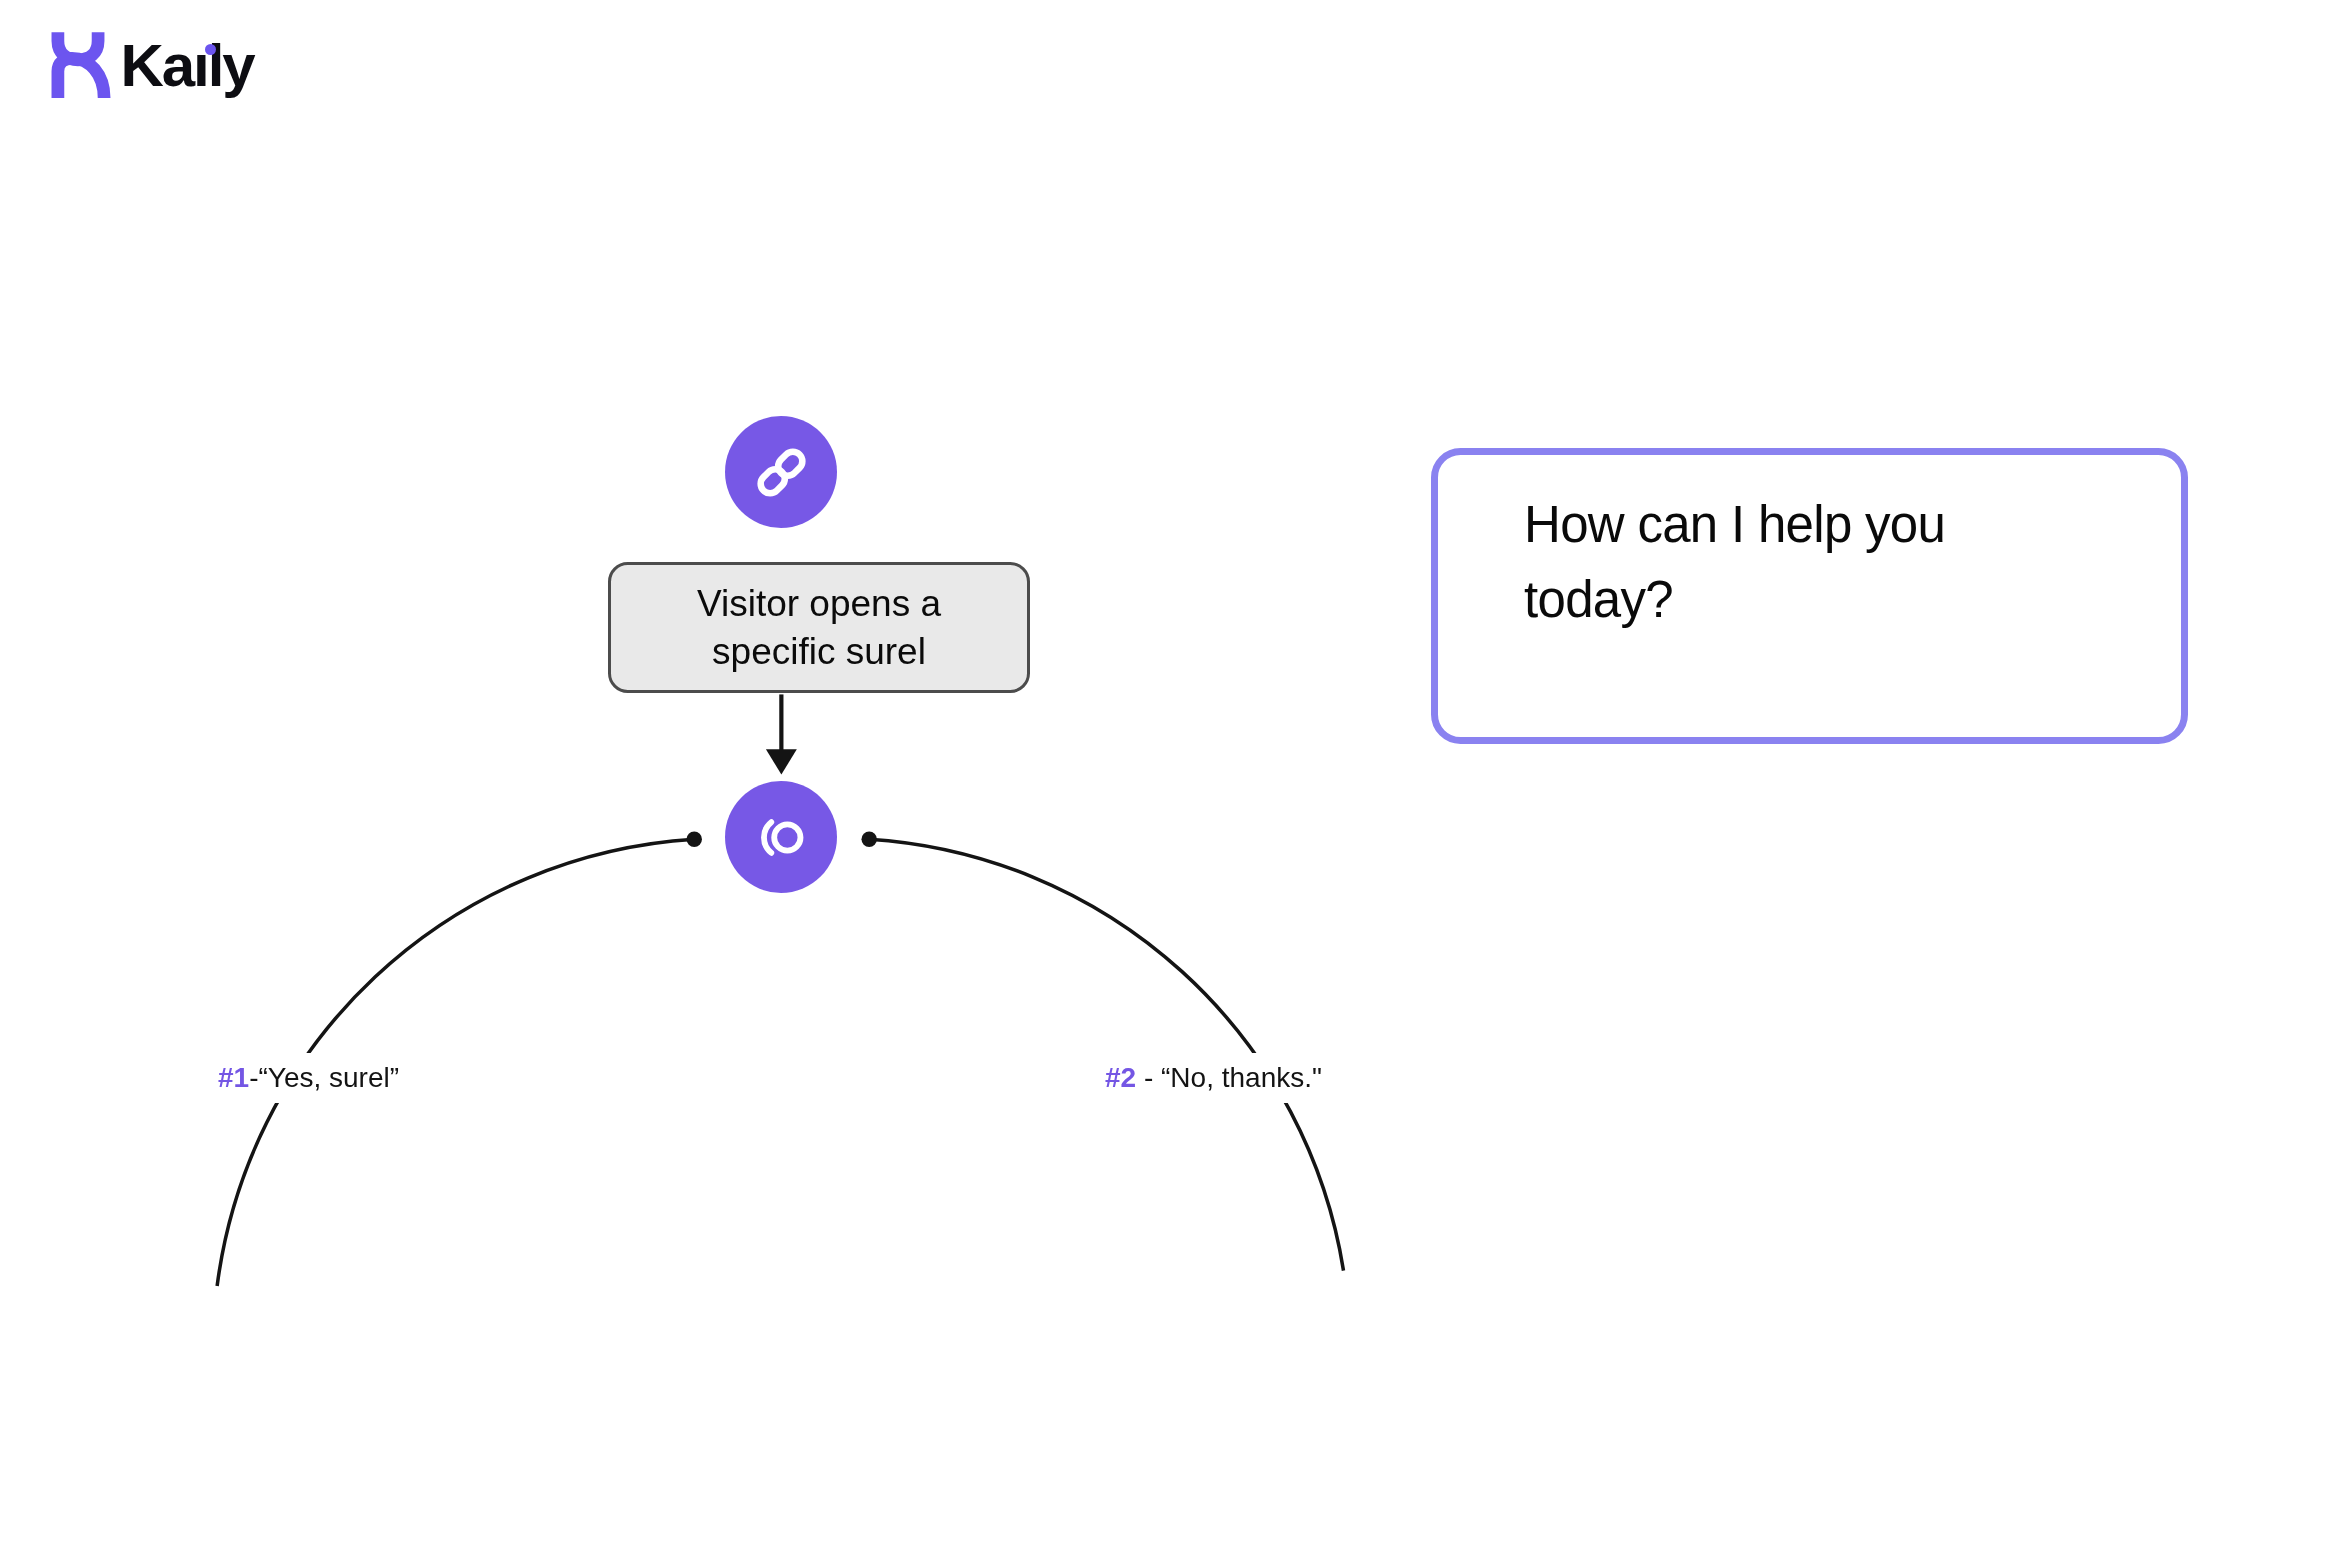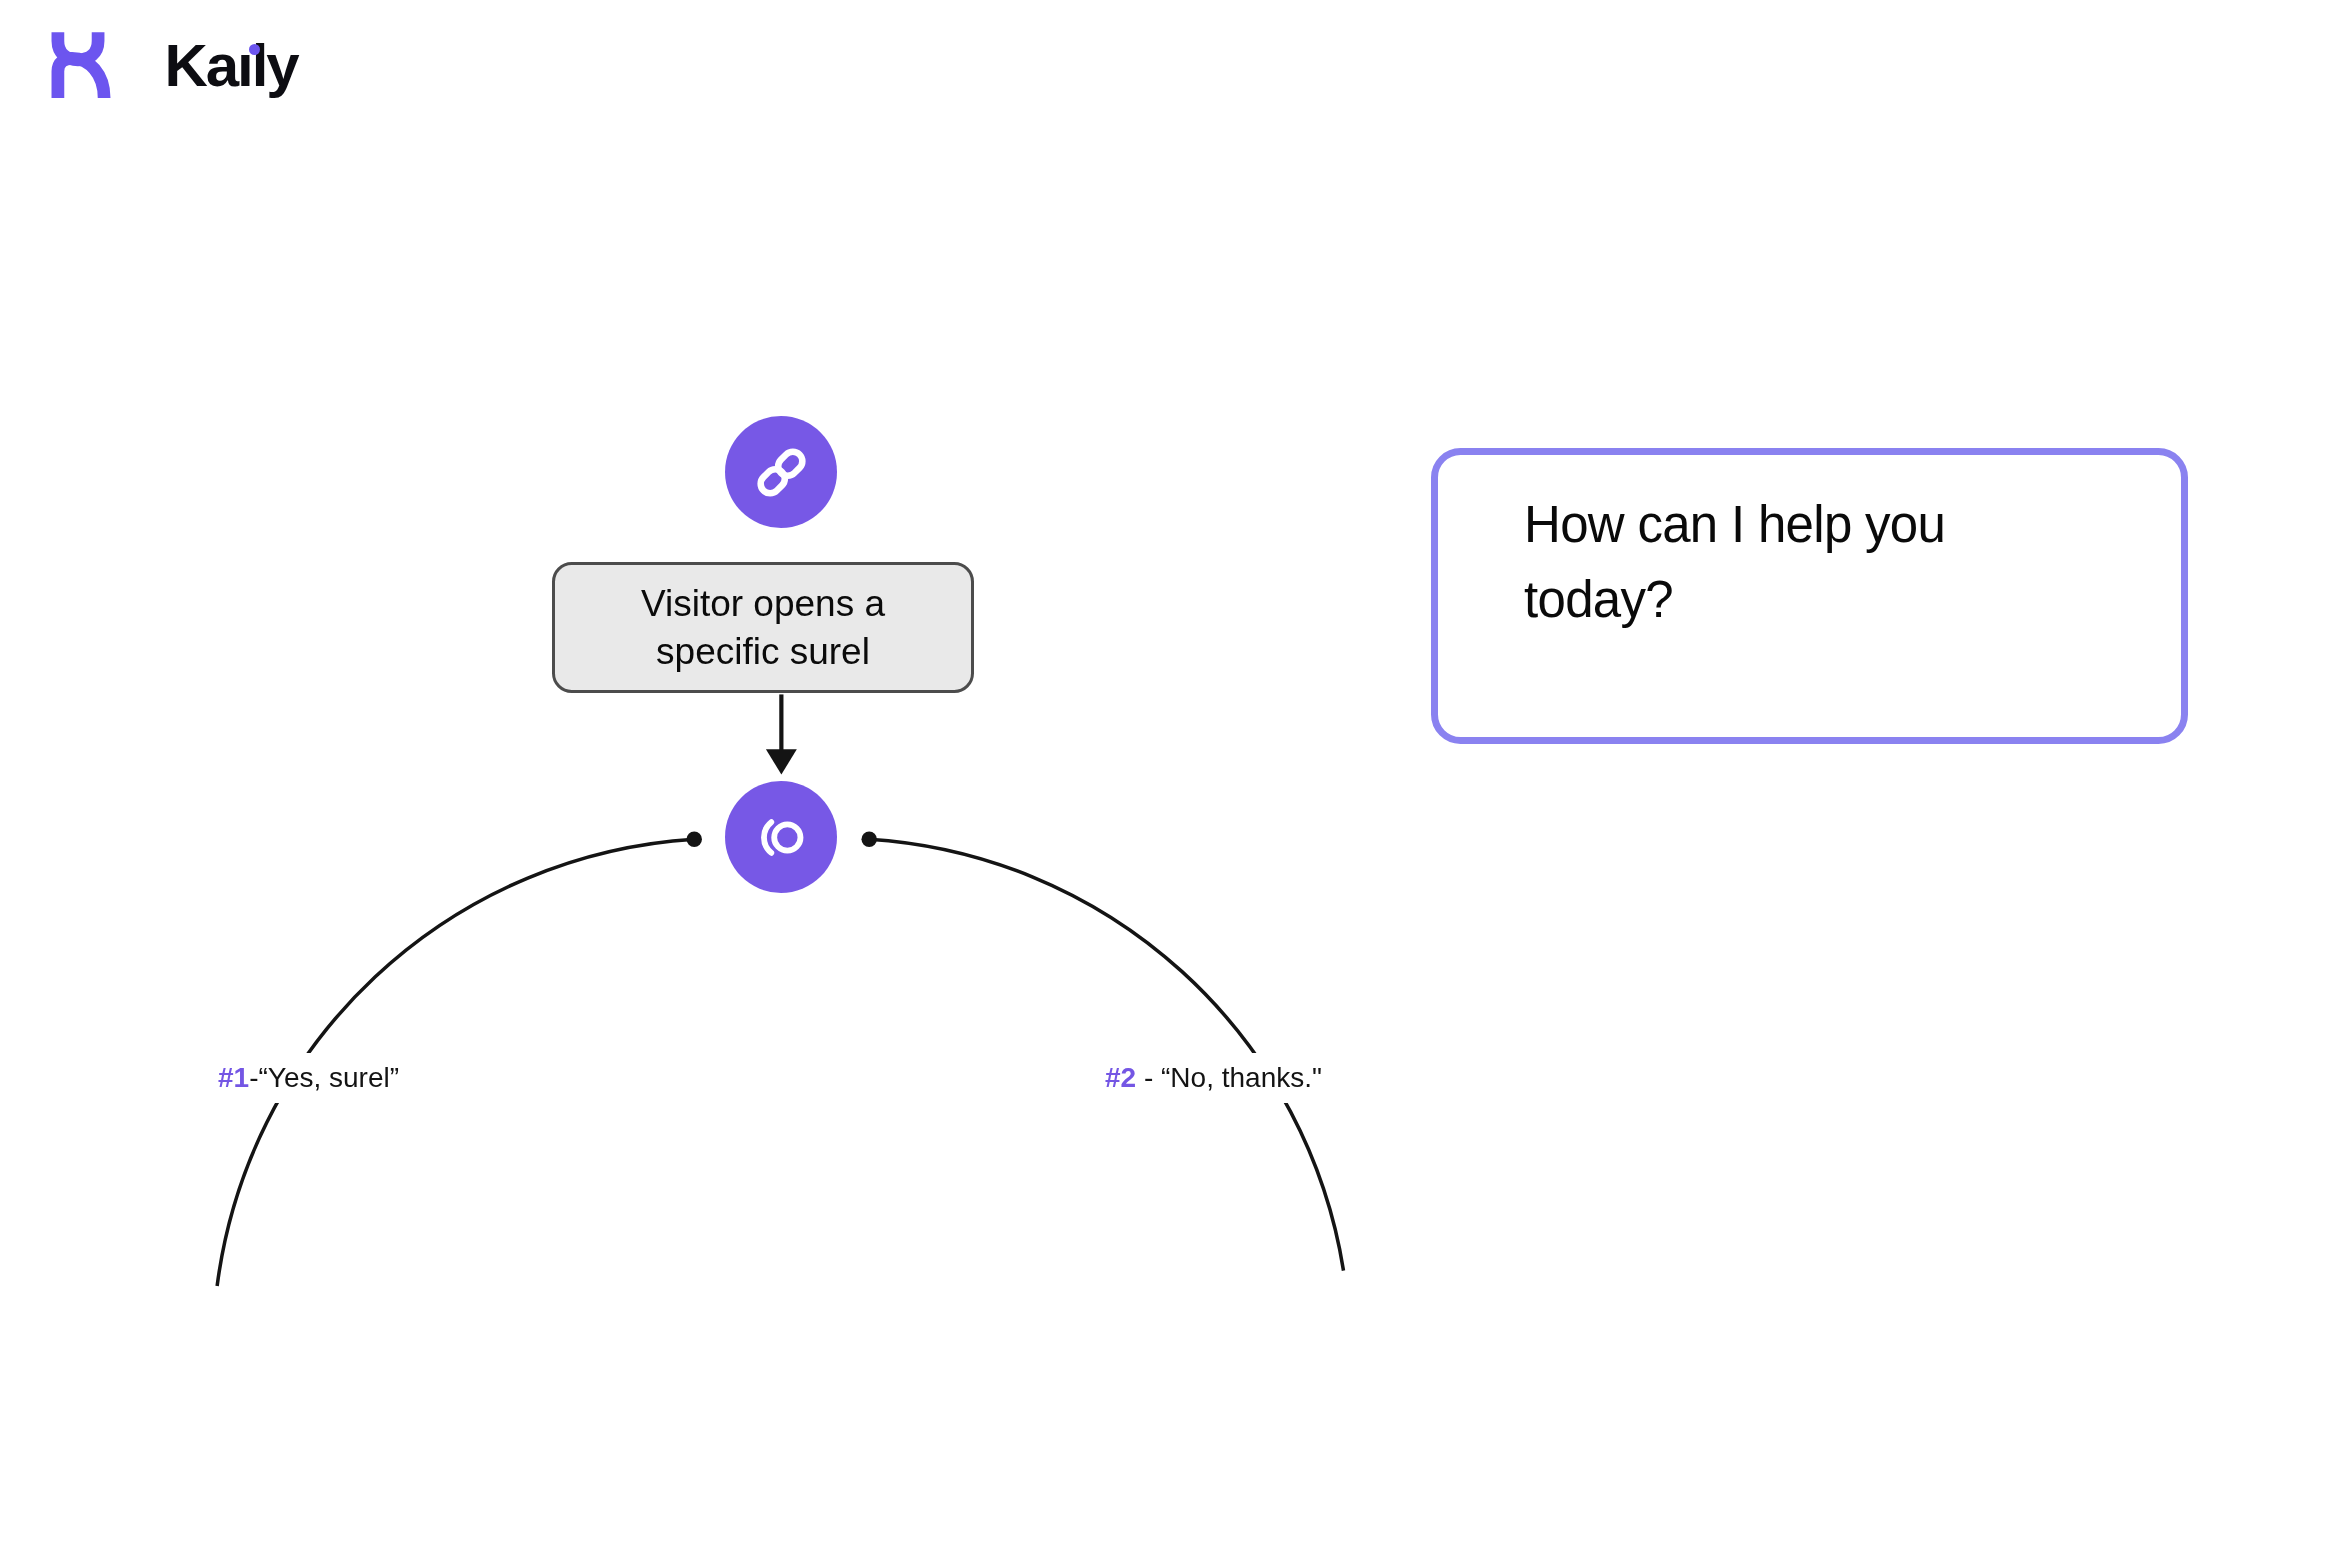--- a/index.html
+++ b/index.html
@@ -5,21 +5,21 @@
   * { margin: 0; padding: 0; box-sizing: border-box; }
   html, body {
     width: 2342px; height: 1561px;
     background: #ffffff;
     font-family: "Liberation Sans", sans-serif;
     position: relative;
     overflow: hidden;
   }
 
   
-  .logo { position: absolute; left: 45px; top: 31px; display: flex; align-items: flex-start; gap: 44px; }
+  .logo { position: absolute; left: 45px; top: 31px; display: flex; align-items: flex-start; }
   .logo-mark { width: 70px; height: 67px; }
   .wordmark {
     position: relative;
     margin-left: 5.6px; margin-top: 1.4px;
     font-size: 60px; font-weight: 700;
     letter-spacing: -2.1px; color: #0d0d12;
     line-height: 67px;
   }
   .i-dot {
     position: absolute; left: 84px; top: 11.2px;
@@ -34,21 +34,21 @@
   .node-circle {
     position: absolute; width: 112px; height: 112px;
     border-radius: 50%; background: #7758E6;
     display: flex; align-items: center; justify-content: center;
   }
   .node-link      { left: 725px; top: 416px; }
   .node-condition { left: 725px; top: 781px; }
   .node-circle svg { width: 73px; height: 73px; }
 
   .trigger-box {
-    position: absolute; left: 552px; top: 562px;
+    position: absolute; left: 608px; top: 562px;
     width: 422px; height: 131px;
     background: #E9E9E9;
     border: 3.5px solid #4C4C4C;
     border-radius: 19.7px;
     display: flex; flex-direction: column;
     align-items: center; justify-content: center;
     font-size: 37px; line-height: 48px; color: #0b0b0b;
     text-align: center;
   }
 

